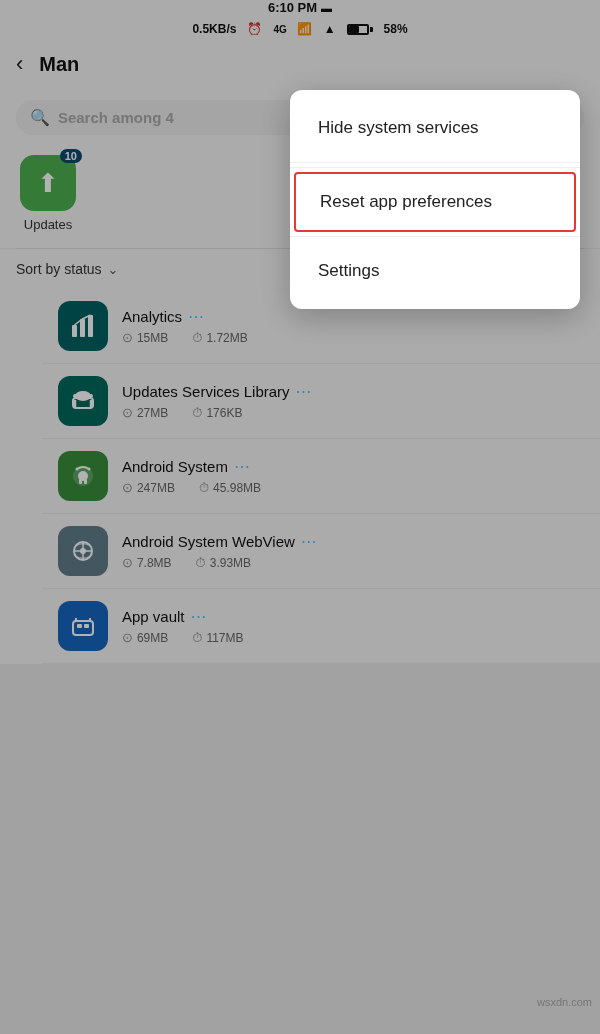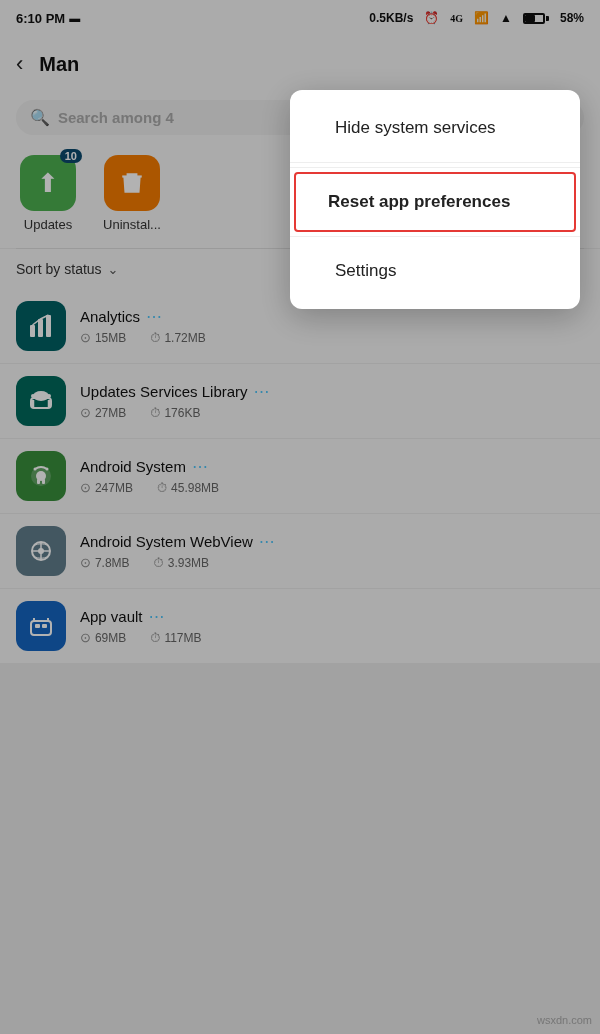--- a/index.html
+++ b/index.html
@@ -16,20 +16,21 @@
     .status-bar {
       background: #f5f5f5;
       height: 36px;
       display: flex;
       align-items: center;
       justify-content: space-between;
       padding: 0 16px;
       font-size: 13px;
       font-weight: 600;
       color: #111;
+      flex-direction: column;
     }
     .status-left { display: flex; align-items: center; gap: 4px; }
     .status-right { display: flex; align-items: center; gap: 11px; font-size: 12px; }
     .battery-icon {
       display: inline-flex; align-items: center; gap: 1px;
     }
     .battery-body {
       width: 22px; height: 11px; border: 2px solid #111; border-radius: 2px;
       position: relative; display: inline-block;
     }
@@ -128,20 +129,21 @@
       gap: 6px;
     }
     .sort-label { font-size: 14px; color: #333; }
     .sort-chevron { font-size: 13px; color: #555; }
 
     
     .app-list {
       background: #f5f5f5;
       flex: 1;
       overflow: hidden;
+      padding-left: 42px;
     }
     .app-item {
       display: flex;
       align-items: center;
       padding: 12px 16px;
       gap: 14px;
       border-bottom: 1px solid #e8e8e8;
     }
     .app-icon-img {
       width: 50px; height: 50px;
@@ -159,21 +161,21 @@
     .app-name-row { display: flex; align-items: center; gap: 6px; margin-bottom: 4px; }
     .app-name { font-size: 15px; font-weight: 500; color: #111; }
     .app-dot { color: #4fc3f7; font-size: 16px; }
     .app-meta { display: flex; gap: 24px; }
     .app-meta-item { display: flex; align-items: center; gap: 4px; font-size: 12px; color: #666; }
     .meta-icon { font-size: 13px; color: #888; }
 
     
     .watermark {
       position: fixed;
-      bottom: 8px;
+      bottom: 26px;
       right: 8px;
       font-size: 11px;
       color: #aaa;
     }
 
     
     .overlay-backdrop {
       position: absolute;
       top: 0; left: 0; right: 0; bottom: 0;
       background: rgba(0,0,0,0.3);
@@ -192,43 +194,41 @@
       z-index: 20;
       overflow: hidden;
       padding: 8px 0;
     }
     .menu-item {
       padding: 20px 28px;
       font-size: 17px;
       color: #222;
       cursor: pointer;
       position: relative;
-      margin-left: 17px;
     }
     .menu-item.highlighted {
       border: 2.5px solid #e53935;
       border-radius: 4px;
       margin: 0 4px;
-      padding: 18px 32px;
-      font-weight: bold;
+      padding: 18px 24px;
     }
     .menu-divider { height: 1px; background: #eeeeee; margin: 4px 0; }
   </style>
 </head>
 <body>
 
 <div class="status-bar">
   <div class="status-left">
     <span>6:10 PM</span>
     <span style="font-size:11px;">▬</span>
   </div>
   <div class="status-right">
     <span>0.5KB/s</span>
     <span>⏰</span>
-    <span style="font-size:10px; font-weight:700;font-family:Liberation Serif, serif;">4G</span>
+    <span style="font-size:10px; font-weight:700;">4G</span>
     <span>📶</span>
     <span>▲</span>
     <div class="battery-icon">
       <div class="battery-body">
           <div class="battery-fill"></div>
         </div>
       <div class="battery-tip"></div>
     </div>
     <span>58%</span>
   </div>
@@ -246,33 +246,20 @@
   </div>
 </div>
 
 <div class="quick-actions">
   <div class="qa-item">
     <div class="qa-icon-wrap green">
       <span class="android-icon">⬆</span>
       <span class="qa-badge">10</span>
     </div>
     <span class="qa-label">Updates</span>
-  </div>
-  <div class="qa-item">
-    <div class="qa-icon-wrap orange">
-      <svg class="trash-icon-svg" viewBox="0 0 24 24" fill="white">
-        <path d="M3 6h18M8 6V4h8v2M19 6l-1 14H6L5 6h14zM10 11v6M14 11v6"></path>
-        <line x1="3" y1="6" x2="21" y2="6" stroke="white" stroke-width="2"></line>
-        <line x1="10" y1="11" x2="10" y2="17" stroke="white" stroke-width="2"></line>
-        <line x1="14" y1="11" x2="14" y2="17" stroke="white" stroke-width="2"></line>
-        <path d="M8 6V4h8v2" stroke="white" stroke-width="2" fill="none"></path>
-        <path d="M5 6l1 14h12l1-14" stroke="white" stroke-width="2" fill="none"></path>
-      </svg>
-    </div>
-    <span class="qa-label">Uninstal...</span>
   </div>
 </div>
 
 <div class="divider"></div>
 
 <div class="sort-row">
   <span class="sort-label">Sort by status</span>
   <span class="sort-chevron">⌄</span>
 </div>
 

